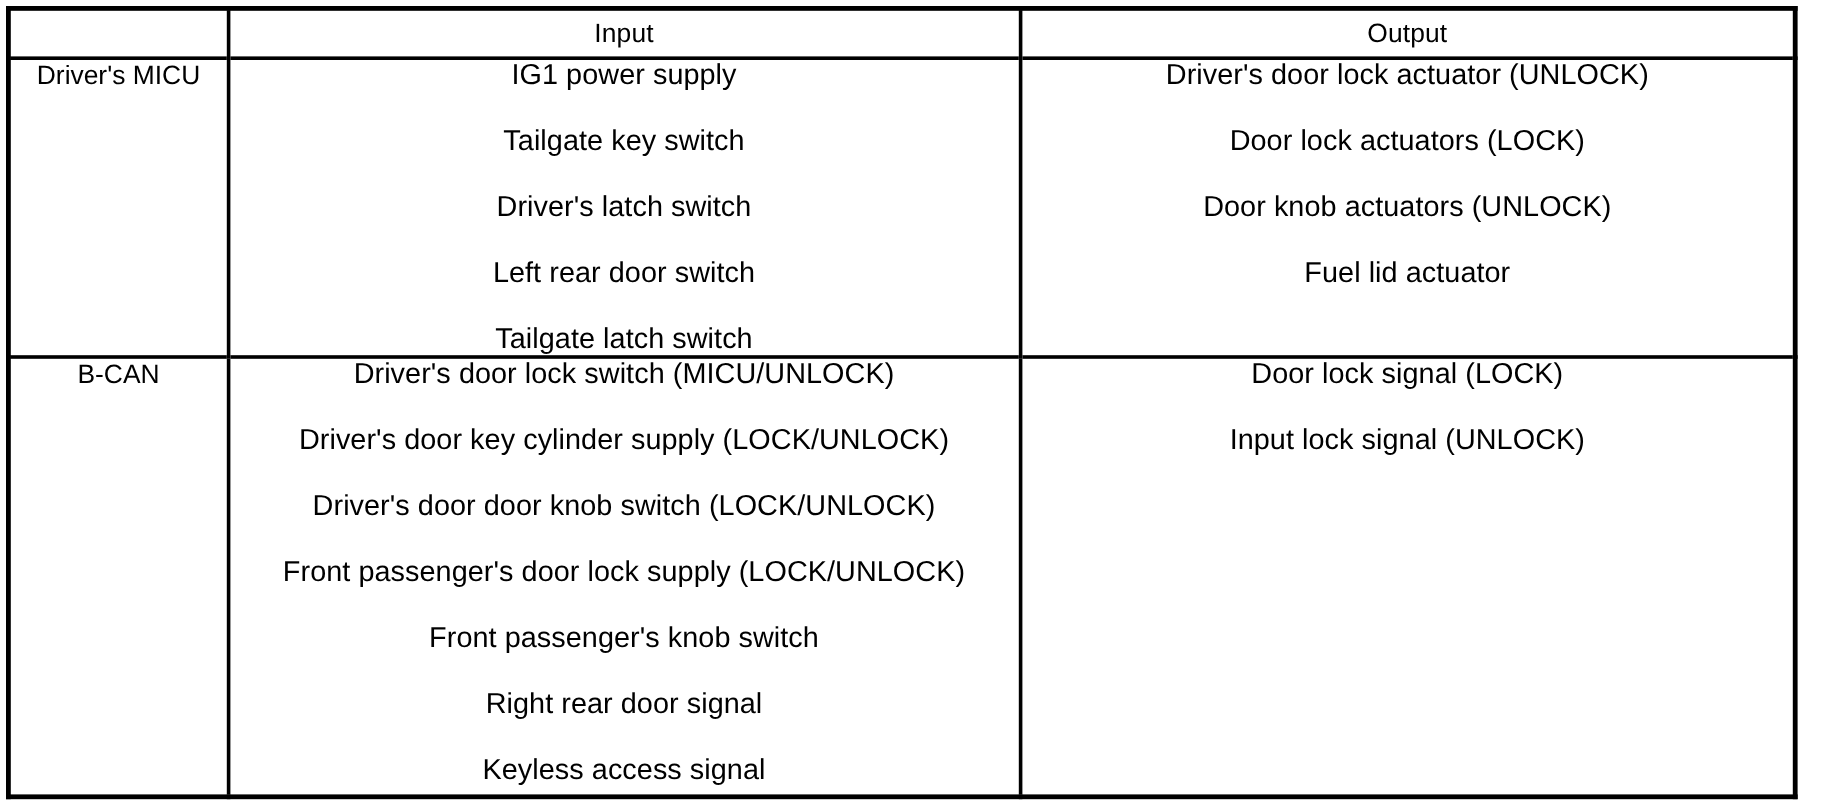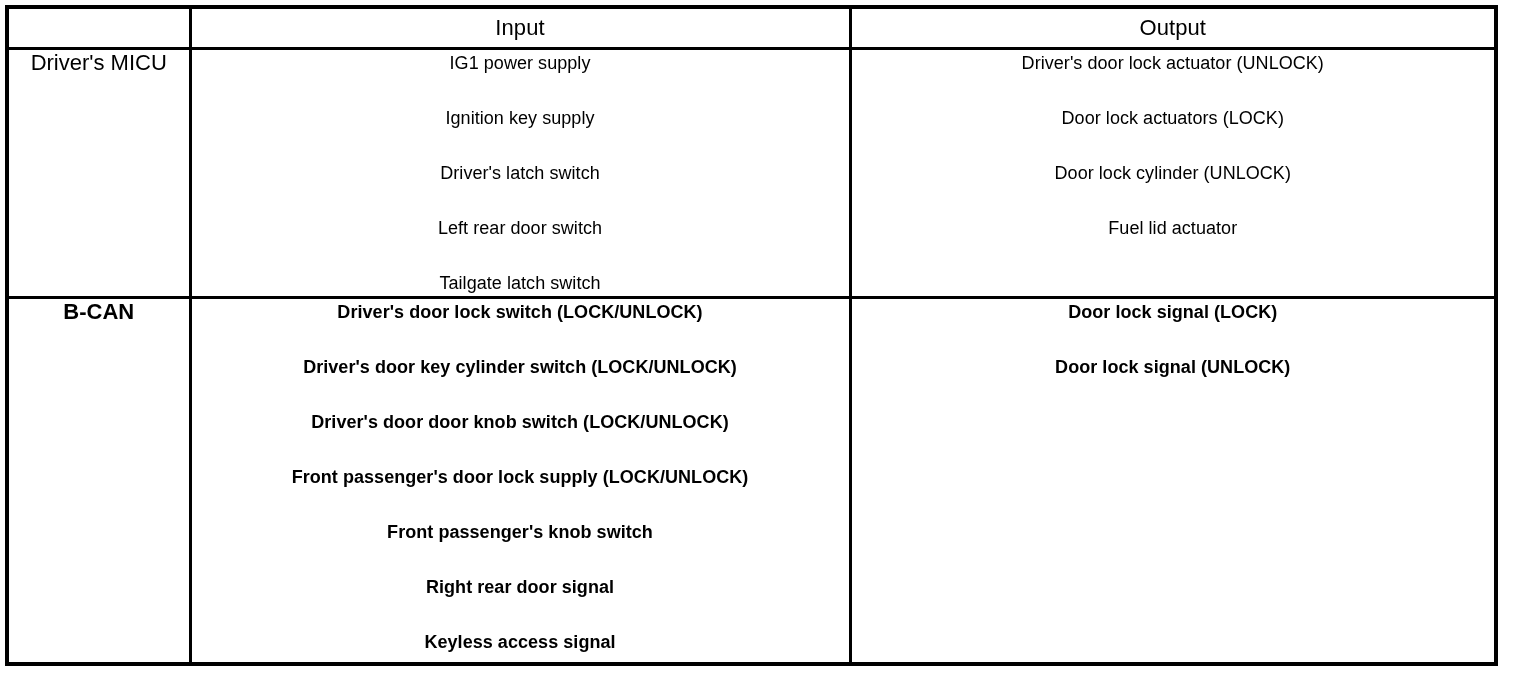--- a/index.html
+++ b/index.html
@@ -76,30 +76,30 @@
     padding-left: 4px;
     white-space: nowrap;
   }
 
   .list-cell {
     padding-top: 7px;
     padding-left: 5px;
   }
 
   .entry {
-    font-size: 18px;
+    font-size: 24px;
     line-height: 26px;
     height: 55px;
     white-space: nowrap;
     letter-spacing: 0.05px;
   }
   .entry:last-child { height: auto; }
 
   .row-micu  { height: 238px; }   
-  .row-bcan  { height: 366px; font-weight: bold; }   
+  .row-bcan  { height: 366px; }   
 </style>
 </head>
 <body>
 
 <div id="page">
 
   <table class="io-table">
     <colgroup>
       <col class="c-system">
       <col class="c-input">
@@ -115,50 +115,50 @@
     </thead>
 
     <tbody>
 
       <tr class="row-micu">
 
         <td class="sys-cell row-top">Driver's MICU</td>
 
         <td class="list-cell sep-left row-top">
           <div class="entry">IG1 power supply</div>
-          <div class="entry">Ignition key supply</div>
+          <div class="entry">Tailgate key switch</div>
           <div class="entry">Driver's latch switch</div>
           <div class="entry">Left rear door switch</div>
           <div class="entry">Tailgate latch switch</div>
         </td>
 
         <td class="list-cell sep-left row-top">
           <div class="entry">Driver's door lock actuator (UNLOCK)</div>
           <div class="entry">Door lock actuators (LOCK)</div>
-          <div class="entry">Door lock cylinder (UNLOCK)</div>
+          <div class="entry">Door knob actuators (UNLOCK)</div>
           <div class="entry">Fuel lid actuator</div>
         </td>
       </tr>
 
       <tr class="row-bcan">
 
         <td class="sys-cell row-top">B-CAN</td>
 
         <td class="list-cell sep-left row-top">
-          <div class="entry">Driver's door lock switch (LOCK/UNLOCK)</div>
-          <div class="entry">Driver's door key cylinder switch (LOCK/UNLOCK)</div>
+          <div class="entry">Driver's door lock switch (MICU/UNLOCK)</div>
+          <div class="entry">Driver's door key cylinder supply (LOCK/UNLOCK)</div>
           <div class="entry">Driver's door door knob switch (LOCK/UNLOCK)</div>
           <div class="entry">Front passenger's door lock supply (LOCK/UNLOCK)</div>
           <div class="entry">Front passenger's knob switch</div>
           <div class="entry">Right rear door signal</div>
           <div class="entry">Keyless access signal</div>
         </td>
 
         <td class="list-cell sep-left row-top">
           <div class="entry">Door lock signal (LOCK)</div>
-          <div class="entry">Door lock signal (UNLOCK)</div>
+          <div class="entry">Input lock signal (UNLOCK)</div>
         </td>
       </tr>
 
     </tbody>
   </table>
 
 </div>
 
 </body></html>

